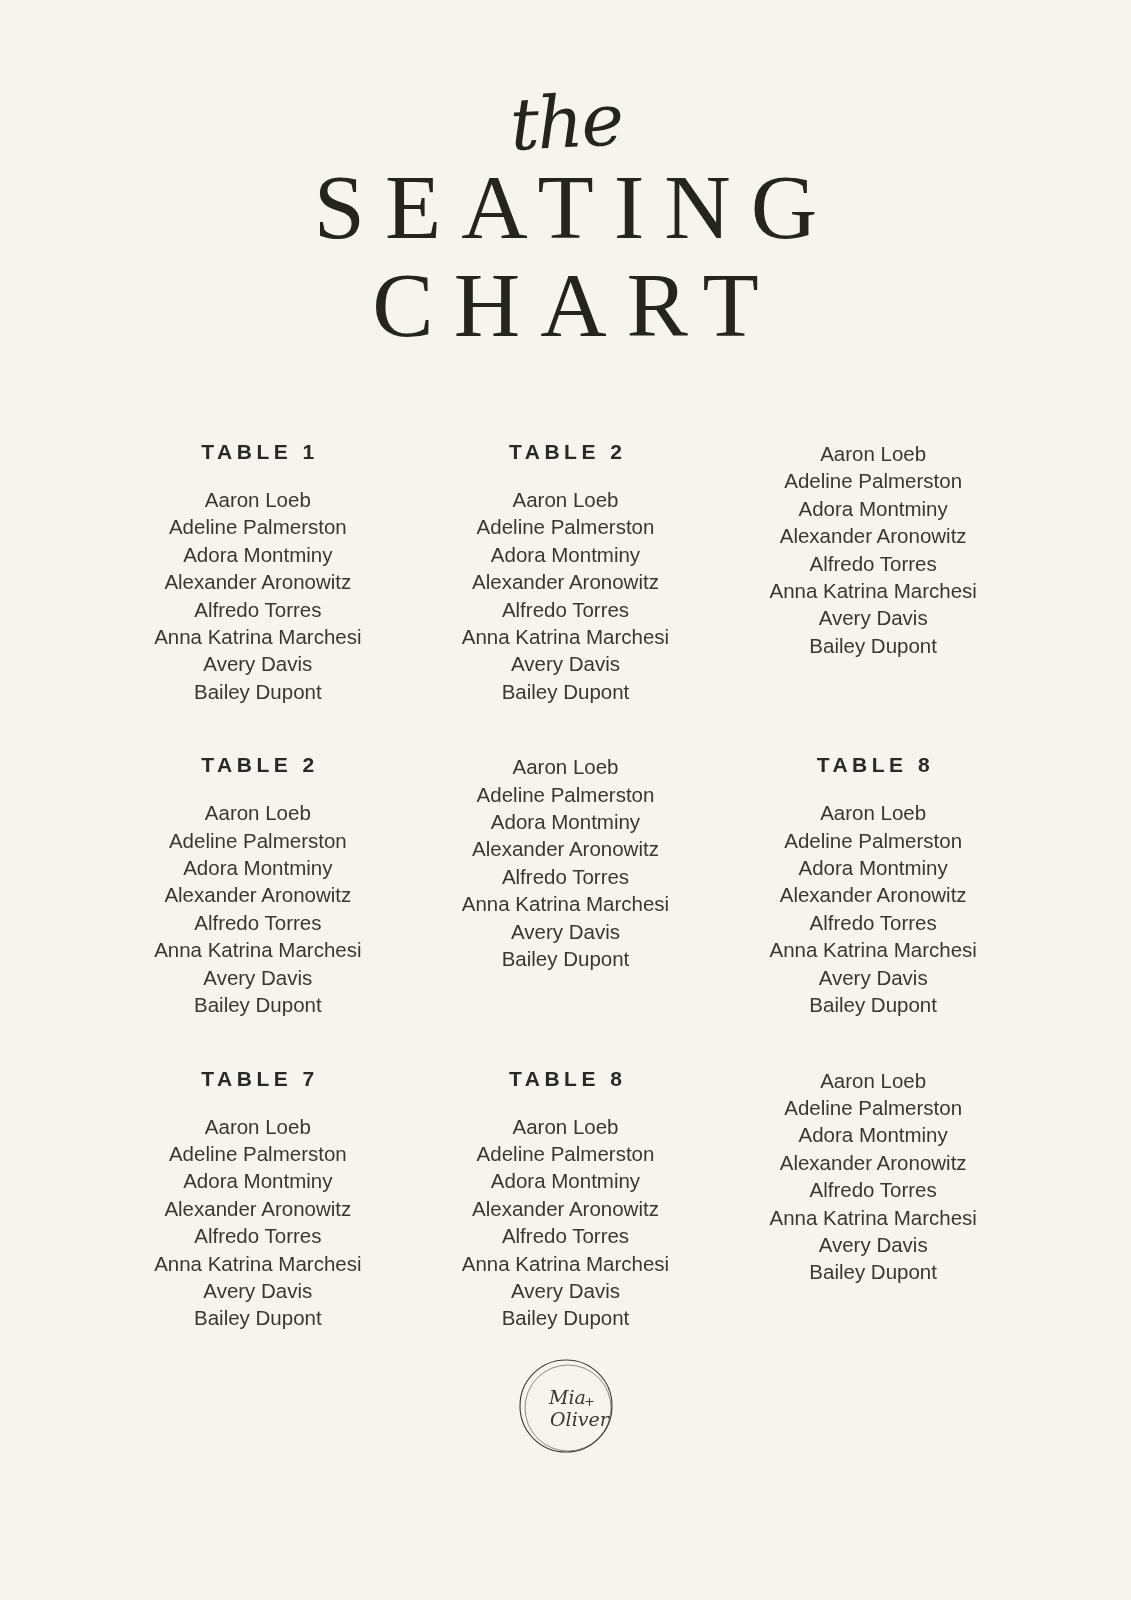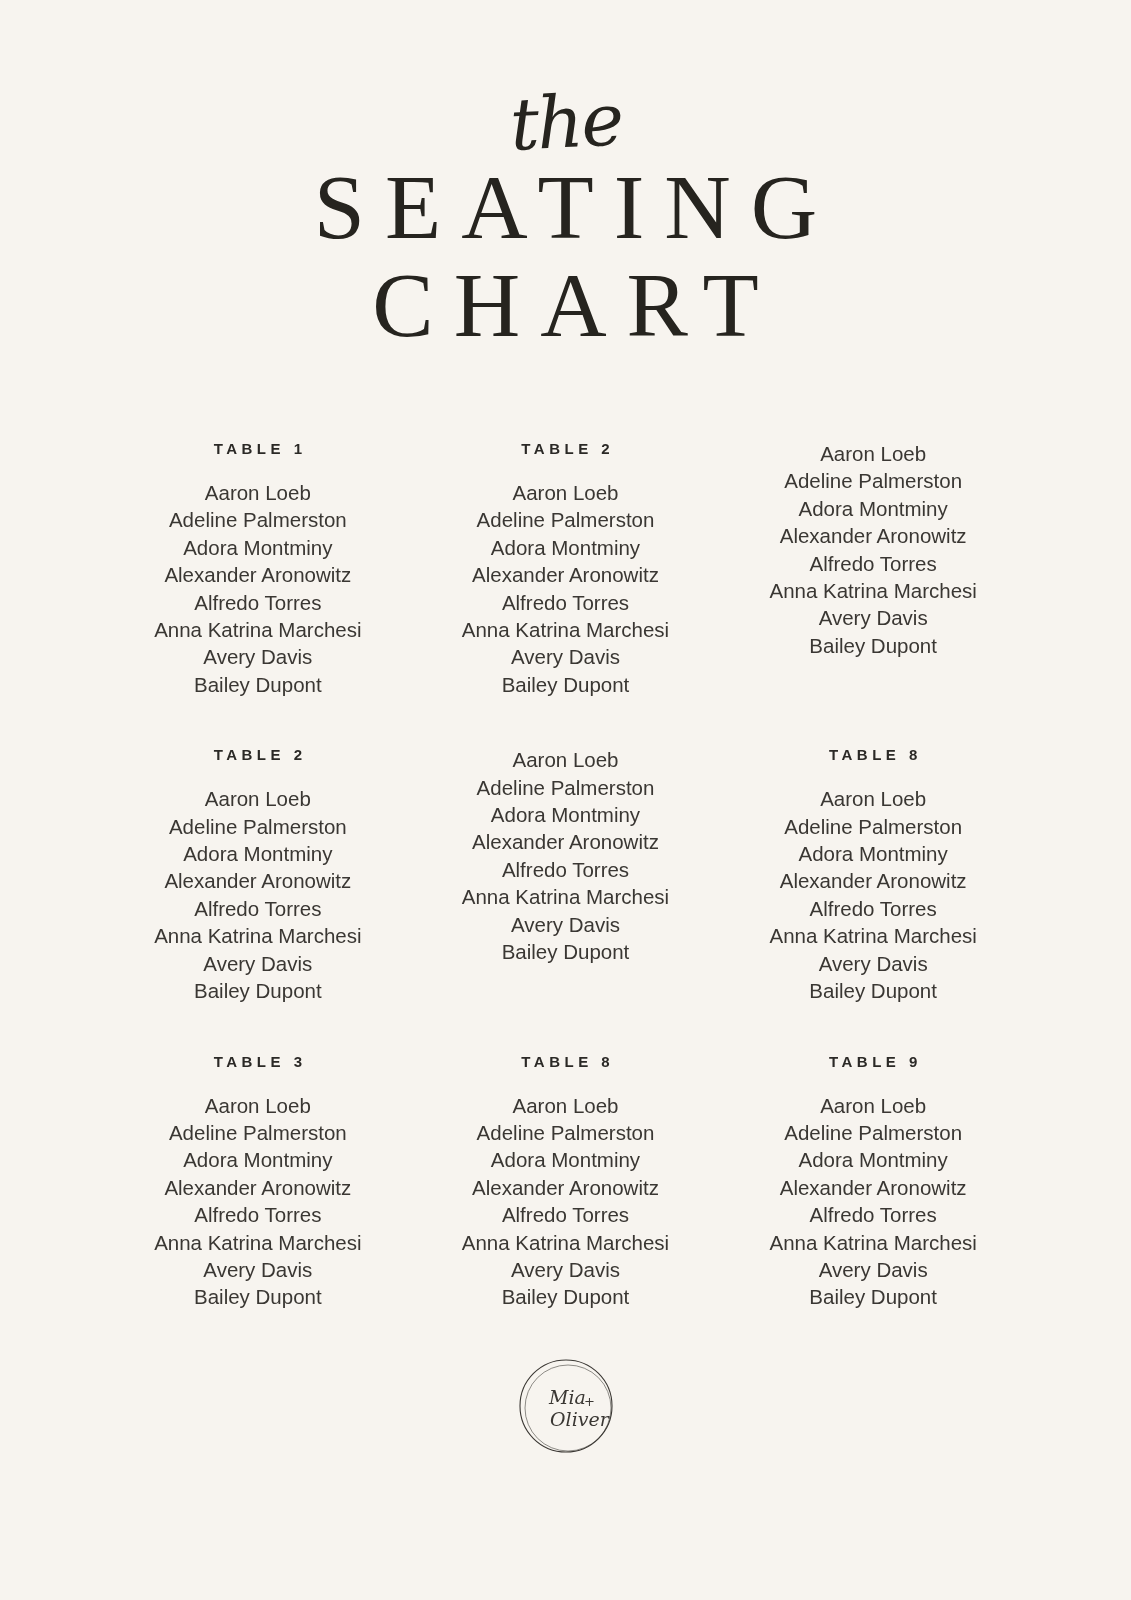--- a/index.html
+++ b/index.html
@@ -67,21 +67,21 @@
     grid-template-columns: repeat(3, 1fr);
     row-gap: 48px;
     column-gap: 0px;
   }
   .table-block {
     text-align: center;
   }
   .table-title {
     font-family: "Liberation Sans", sans-serif;
     font-weight: bold;
-    font-size: 15px;
+    font-size: 21px;
     letter-spacing: 4.5px;
     text-indent: 4.5px;
     color: #2b2926;
     margin-bottom: 22px;
   }
   .guest {
     font-family: "Liberation Sans", sans-serif;
     font-weight: 400;
     font-size: 20.5px;
     line-height: 27.4px;
@@ -183,21 +183,21 @@
       <div class="guest">Adeline Palmerston</div>
       <div class="guest">Adora Montminy</div>
       <div class="guest">Alexander Aronowitz</div>
       <div class="guest">Alfredo Torres</div>
       <div class="guest">Anna Katrina Marchesi</div>
       <div class="guest">Avery Davis</div>
       <div class="guest">Bailey Dupont</div>
     </div>
 
     <div class="table-block">
-      <div class="table-title">TABLE 3</div>
+      <div class="table-title">TABLE 7</div>
       <div class="guest">Aaron Loeb</div>
       <div class="guest">Adeline Palmerston</div>
       <div class="guest">Adora Montminy</div>
       <div class="guest">Alexander Aronowitz</div>
       <div class="guest">Alfredo Torres</div>
       <div class="guest">Anna Katrina Marchesi</div>
       <div class="guest">Avery Davis</div>
       <div class="guest">Bailey Dupont</div>
     </div>
 
@@ -207,21 +207,20 @@
       <div class="guest">Adeline Palmerston</div>
       <div class="guest">Adora Montminy</div>
       <div class="guest">Alexander Aronowitz</div>
       <div class="guest">Alfredo Torres</div>
       <div class="guest">Anna Katrina Marchesi</div>
       <div class="guest">Avery Davis</div>
       <div class="guest">Bailey Dupont</div>
     </div>
 
     <div class="table-block">
-      <div class="table-title">TABLE 9</div>
       <div class="guest">Aaron Loeb</div>
       <div class="guest">Adeline Palmerston</div>
       <div class="guest">Adora Montminy</div>
       <div class="guest">Alexander Aronowitz</div>
       <div class="guest">Alfredo Torres</div>
       <div class="guest">Anna Katrina Marchesi</div>
       <div class="guest">Avery Davis</div>
       <div class="guest">Bailey Dupont</div>
     </div>
 

